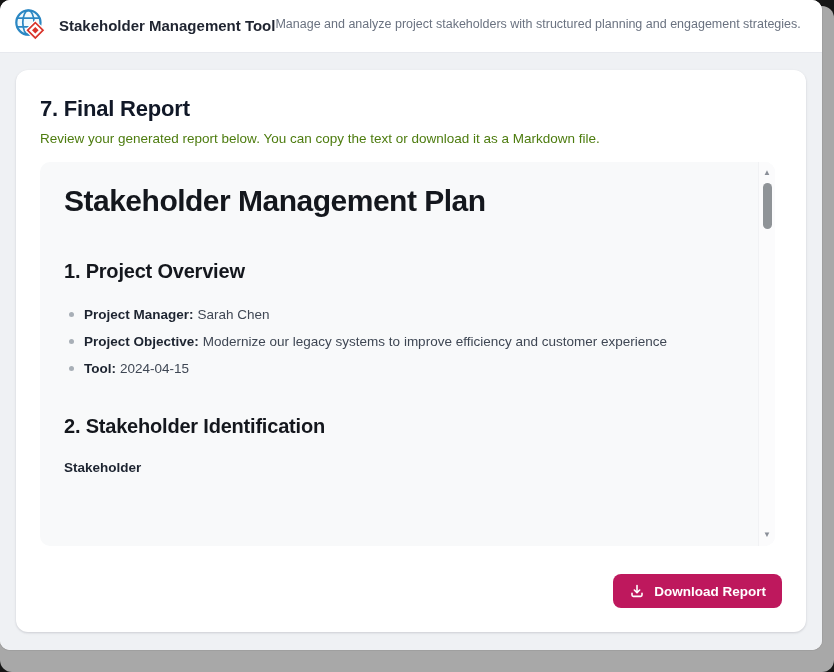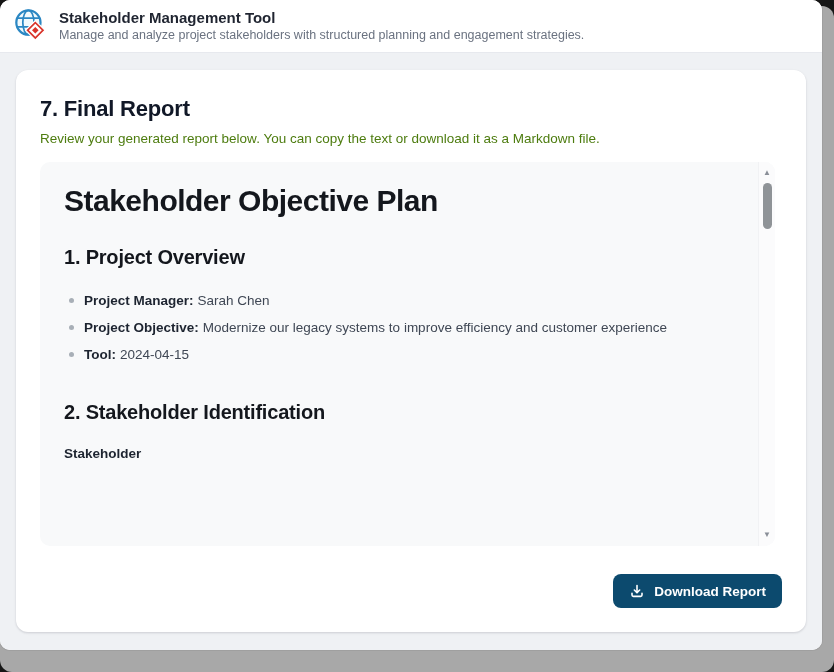--- a/index.html
+++ b/index.html
@@ -20,42 +20,42 @@
     display: flex; flex-direction: column;
     box-shadow: 0 0 0 1px rgba(0,0,0,0.05);
   }
   
   .app-header {
     height: 53px; flex: 0 0 53px; background: #ffffff;
     border-bottom: 1px solid #e7e9ee;
     display: flex; align-items: center; gap: 9px; padding: 0 12px;
   }
   .logo { width: 38px; height: 38px; flex: 0 0 38px; }
-  .header-text { display: flex; flex-direction: column; line-height: 1.25; }
+  .header-text { display: flex; flex-direction: row; line-height: 1.25; }
   .app-title { font-size: 15px; font-weight: 700; color: #1f2430; }
   .app-subtitle { font-size: 12.5px; color: #6a7280; }
   
   .app-main { flex: 1; background: #eff1f4; padding: 17px 16px 18px; }
   .card {
     background: #ffffff; height: 100%; border-radius: 12px;
     box-shadow: 0 1px 2px rgba(16,24,40,.06), 0 1px 3px rgba(16,24,40,.10);
     padding: 26px 24px 8px; position: relative;
   }
   .panel-title { font-size: 22px; font-weight: 800; color: #111827; letter-spacing: -0.2px; }
   .panel-desc { font-size: 13.5px; color: #4d7c0f; margin-top: 9px; }
   
   .report-box {
     margin-top: 16px; height: 384px; width: calc(100% - 7px);
     background: #f8f9fa; border-radius: 10px;
     position: relative; overflow: hidden;
   }
   .report-content { padding: 18px 24px 0; }
   .report-h1 { font-size: 30px; font-weight: 800; color: #14171d; letter-spacing: -0.5px; margin-top: 4px; }
   .report-h2 { font-size: 20px; font-weight: 800; color: #14171d; letter-spacing: -0.2px; }
-  .report-h2.first { margin-top: 28px; }
+  .report-h2.first { margin-top: 42px; }
   .report-h2.second { margin-top: 36px; }
   .report-h3 { font-size: 16.5px; font-weight: 700; color: #14171d; margin-top: 30px; }
   .report-list { margin-top: 22px; list-style: none; padding-left: 20px; }
   .report-list li {
     position: relative; font-size: 13.5px; line-height: 20px; margin-bottom: 7px; color: #3f4754;
   }
   .report-list li::before {
     content: ""; position: absolute; left: -15px; top: 7px;
     width: 5px; height: 5px; border-radius: 50%; background: #a8afb7;
   }
@@ -72,21 +72,21 @@
   .scroll-arrow.up { margin-top: 7px; }
   .scroll-arrow.down { position: absolute; bottom: 7px; }
   .scroll-thumb {
     margin-top: 6px; width: 9px; height: 46px;
     background: #8f9397; border-radius: 5px; cursor: pointer;
   }
   
   .card-footer { position: absolute; right: 24px; bottom: 24px; }
   .download-btn {
     display: inline-flex; align-items: center; gap: 9px;
-    background: #0c4a6e; color: #ffffff; border: none; cursor: pointer;
+    background: #be185d; color: #ffffff; border: none; cursor: pointer;
     height: 34px; padding: 0 16px; border-radius: 8px;
     font-family: "Liberation Sans", sans-serif;
     font-size: 13.5px; font-weight: 700;
   }
   .download-btn svg { display: block; }
 </style>
 </head>
 <body>
 
 <div class="gray-backdrop"></div>
@@ -110,21 +110,21 @@
     </div>
   </div>
 
   <div class="app-main">
     <div class="card">
       <div class="panel-title">7. Final Report</div>
       <div class="panel-desc">Review your generated report below. You can copy the text or download it as a Markdown file.</div>
 
       <div class="report-box">
         <div class="report-content">
-          <div class="report-h1">Stakeholder Objective Plan</div>
+          <div class="report-h1">Stakeholder Management Plan</div>
 
           <div class="report-h2 first">1. Project Overview</div>
 
           <ul class="report-list">
             <li>
               <span class="li-label">Project Manager:</span><span class="li-value">Sarah Chen</span>
             </li>
             <li>
               <span class="li-label">Project Objective:</span><span class="li-value">Modernize our legacy systems to improve efficiency and customer experience</span>
             </li>

